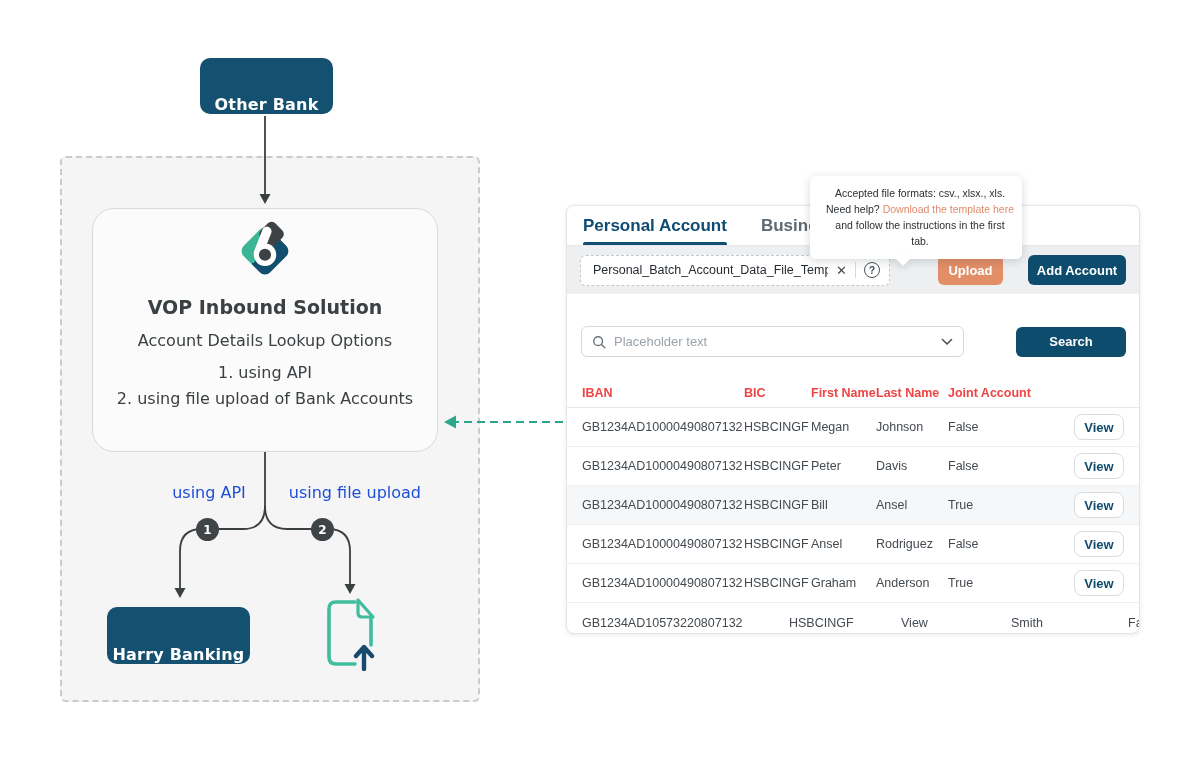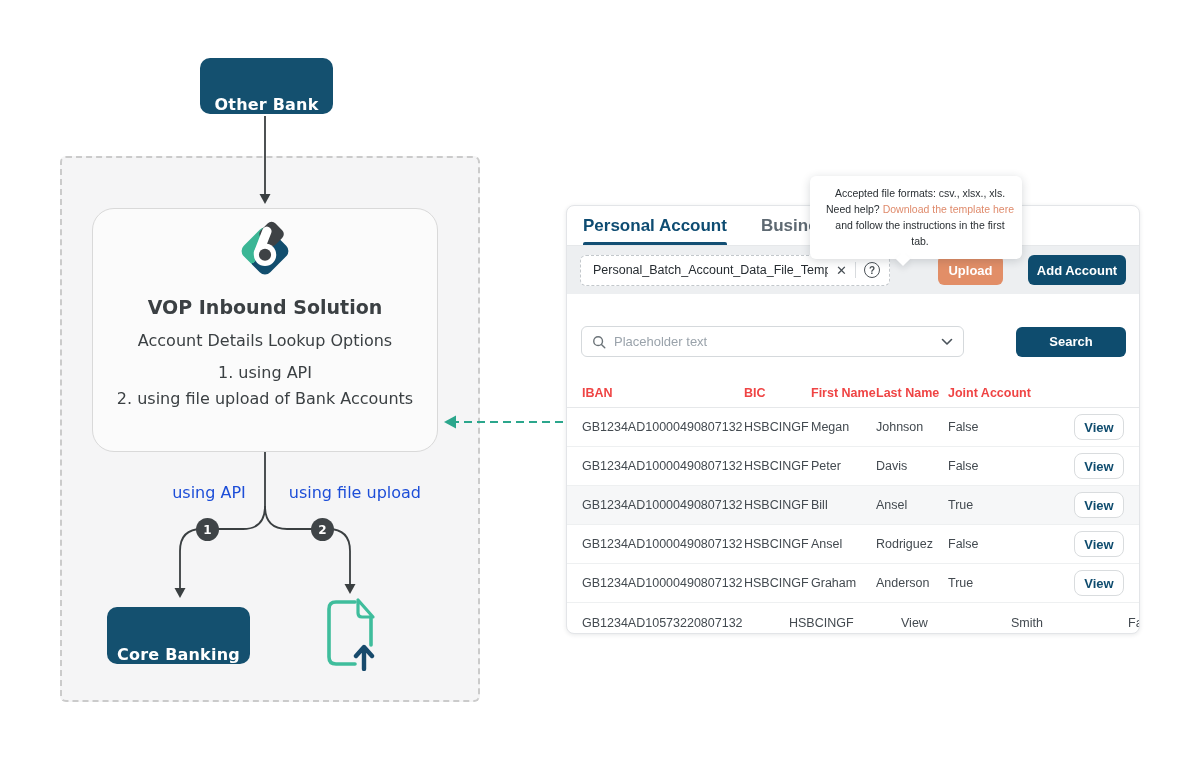--- a/index.html
+++ b/index.html
@@ -158,21 +158,21 @@
   </div>
 </div>
 
 <div class="abs branch-label diag-font" id="branch-label-api">using API</div>
 <div class="abs branch-label diag-font" id="branch-label-file">using file upload</div>
 
 <div class="abs num-badge diag-font" id="badge-1">1</div>
 <div class="abs num-badge diag-font" id="badge-2">2</div>
 
 <div class="abs pill-btn diag-font" id="core-banking">
-  <span>Core Banking</span>
+  <span>Harry Banking</span>
 </div>
 
 <svg class="abs" id="file-upload-icon" width="58" height="74" viewBox="0 0 58 74">
   <path d="M33 5 H14 Q7 5 7 12 V60 Q7 67 14 67 H33" stroke="#3fbd9c" stroke-width="3.6" fill="none" stroke-linecap="round"></path>
   <path d="M49 21 V48" stroke="#3fbd9c" stroke-width="3.6" fill="none" stroke-linecap="round"></path>
   <path d="M36 3 V16 Q36 20 40 20 H51 Z" stroke="#3fbd9c" stroke-width="3.2" fill="none" stroke-linejoin="round"></path>
   <path d="M42 72 V52 M34 59 L42 50 L50 59" stroke="#174a6c" stroke-width="4.4" fill="none" stroke-linecap="round" stroke-linejoin="round"></path>
 </svg>
 
 <div class="abs panel">

